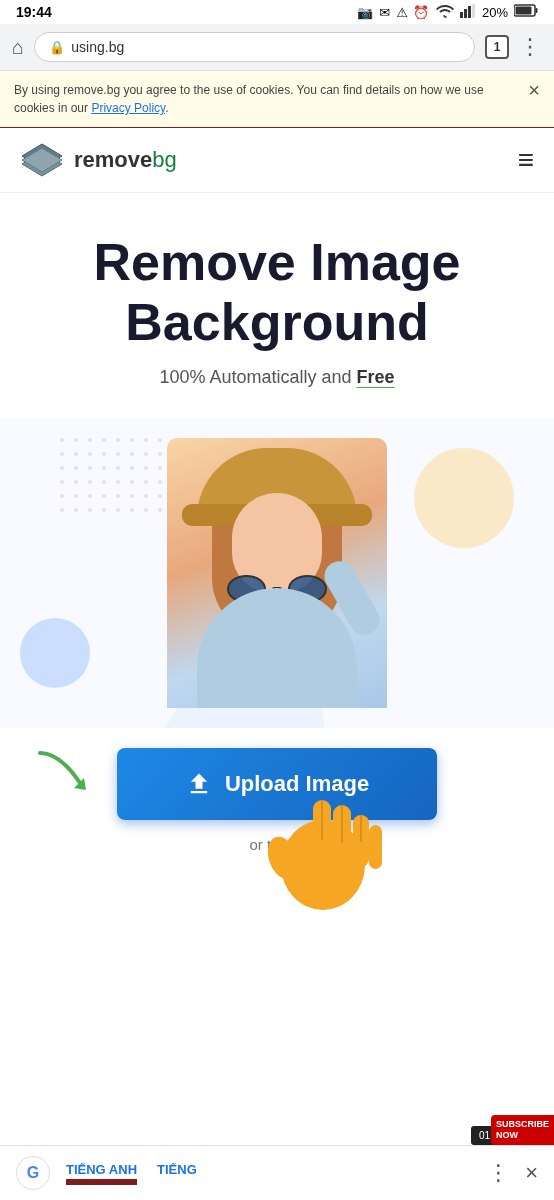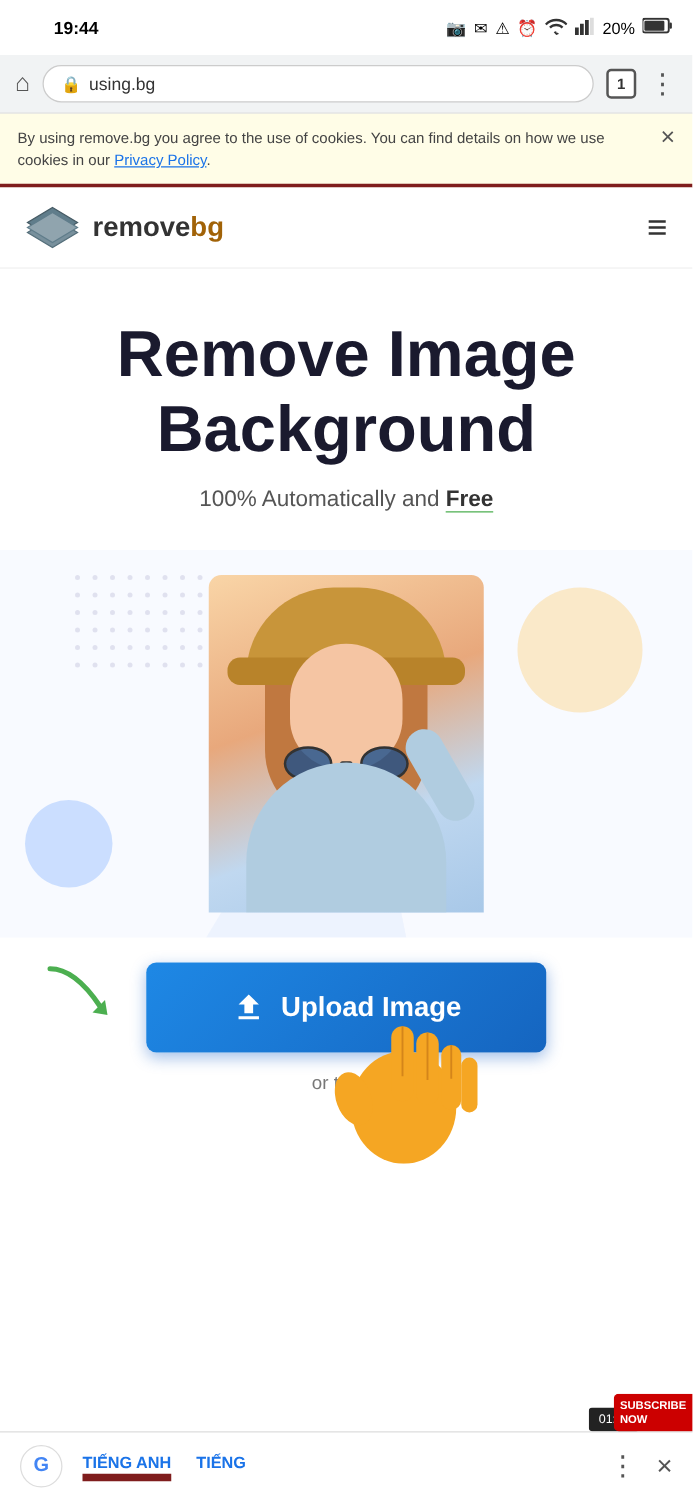--- a/index.html
+++ b/index.html
@@ -12,22 +12,21 @@
       overflow-x: hidden;
     }
 
     
     .status-bar {
       background: #fff;
       display: flex;
       justify-content: space-between;
       align-items: center;
       padding: 6px 16px;
-      height: 44px;
-      margin-left: 27px;
+      height: 24px;
     }
     .status-left {
       font-size: 14px;
       font-weight: bold;
       color: #000;
     }
     .status-right {
       display: flex;
       align-items: center;
       gap: 6px;
@@ -81,21 +80,21 @@
     }
     .browser-menu {
       font-size: 22px;
       color: #555;
       letter-spacing: 1px;
     }
 
     
     .cookie-banner {
       background: #fffde7;
-      border-bottom: 3px solid #7f1d1d;
+      border-bottom: 1px solid #7f1d1d;
       padding: 10px 14px;
       display: flex;
       align-items: flex-start;
       gap: 20px;
     }
     .cookie-text {
       flex: 1;
       font-size: 12px;
       color: #444;
       line-height: 1.5;
@@ -532,21 +531,21 @@
 
   <div class="site-header">
     <div class="logo-area">
 
       <svg class="logo-icon" viewBox="0 0 44 36">
         <polygon points="22,2 42,14 22,26 2,14" fill="#607d8b" stroke="#455a64" stroke-width="1"></polygon>
         <polygon points="22,10 42,22 22,34 2,22" fill="#78909c" stroke="#546e7a" stroke-width="1"></polygon>
         <polygon points="22,6 42,18 22,30 2,18" fill="#90a4ae" stroke="#607d8b" stroke-width="1"></polygon>
       </svg>
       <div>
-        <span style="font-size:22px; font-weight:700; color:#333;">remove</span><span style="font-size:22px; font-weight:700; color:#a16207;margin-top:36px;">bg</span>
+        <span style="font-size:22px; font-weight:700; color:#333;">remove</span><span style="font-size:22px; font-weight:400; color:#15803d;margin-top:36px;">bg</span>
       </div>
     </div>
     <span class="hamburger">≡</span>
   </div>
 
   <div class="hero">
     <h1 class="hero-title">Remove Image Background</h1>
     <p class="hero-subtitle">
       <span>100% Automatically and </span><span class="free-text">Free</span>
     </p>

